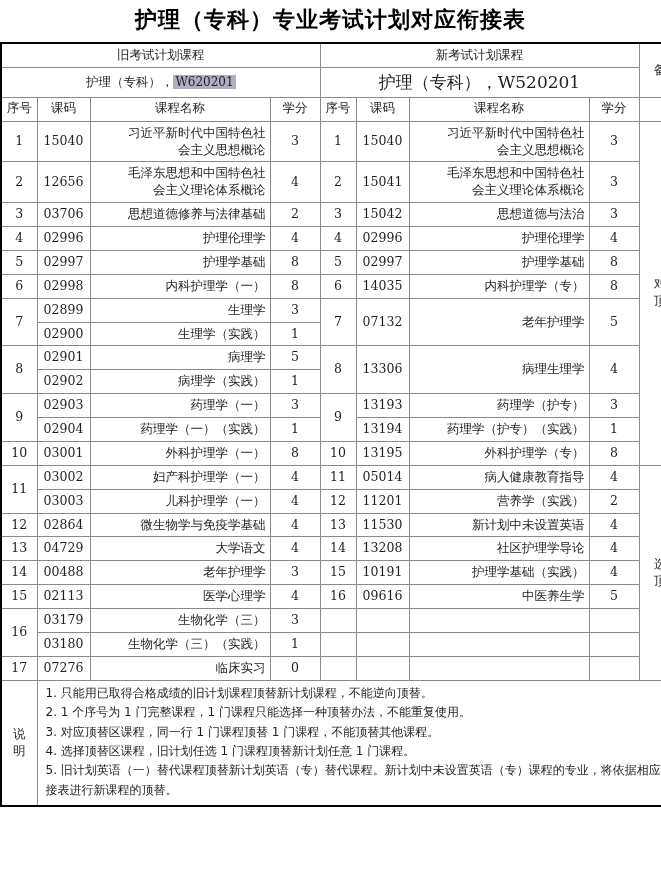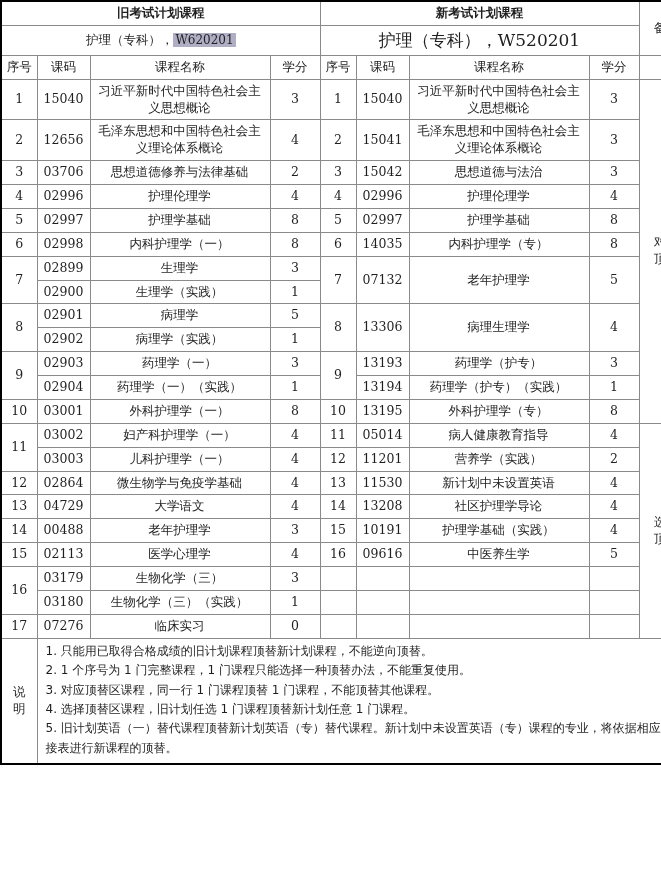--- a/index.html
+++ b/index.html
@@ -41,44 +41,44 @@
     border:2px solid #000;
   }
 
   .cell{
     padding:3px 4px;
     line-height:1.35;
     min-height:14px;
     box-sizing:border-box;
   }
   .c-center{text-align:center;}
-  .c-left{text-align:center;padding-left:3px;}
+  .c-left{text-align:right;padding-left:3px;margin-left:25px;}
 
   
   col.c-no{width:36px;}
   col.c-code{width:53px;}
   col.c-name{width:180px;}
   col.c-cred{width:50px;}
   col.c-rem{width:55px;}
 
   .hdr-band{
     text-align:center;
     font-size:13px;
     padding:6px 0;
-    font-weight:bold;
   }
   .plan-band{
     text-align:center;
     font-size:13px;
     padding:5px 0;
   }
   .colhdr{
     text-align:center;
     font-size:13px;
     padding:4px 0;
+    font-family:Liberation Mono, monospace;
   }
   .remark-head{
     text-align:center;
     font-size:13px;
   }
 
   .highlight{
     background:#b0aec4;
     padding:0 2px;
     font-family:"DejaVu Serif","Liberation Serif",serif;
@@ -118,20 +118,21 @@
     line-height:1.62;
     text-align:left;
   }
   .notes-body p{margin:0;}
 </style>
 </head>
 <body>
 
 <div class="page">
 
+  <div class="doc-title">护理（专科）专业考试计划对应衔接表</div>
 
   <table class="main">
     <colgroup>
       <col class="c-no">
         <col class="c-code">
         <col class="c-name">
         <col class="c-cred">
       <col class="c-no">
         <col class="c-code">
         <col class="c-name">

